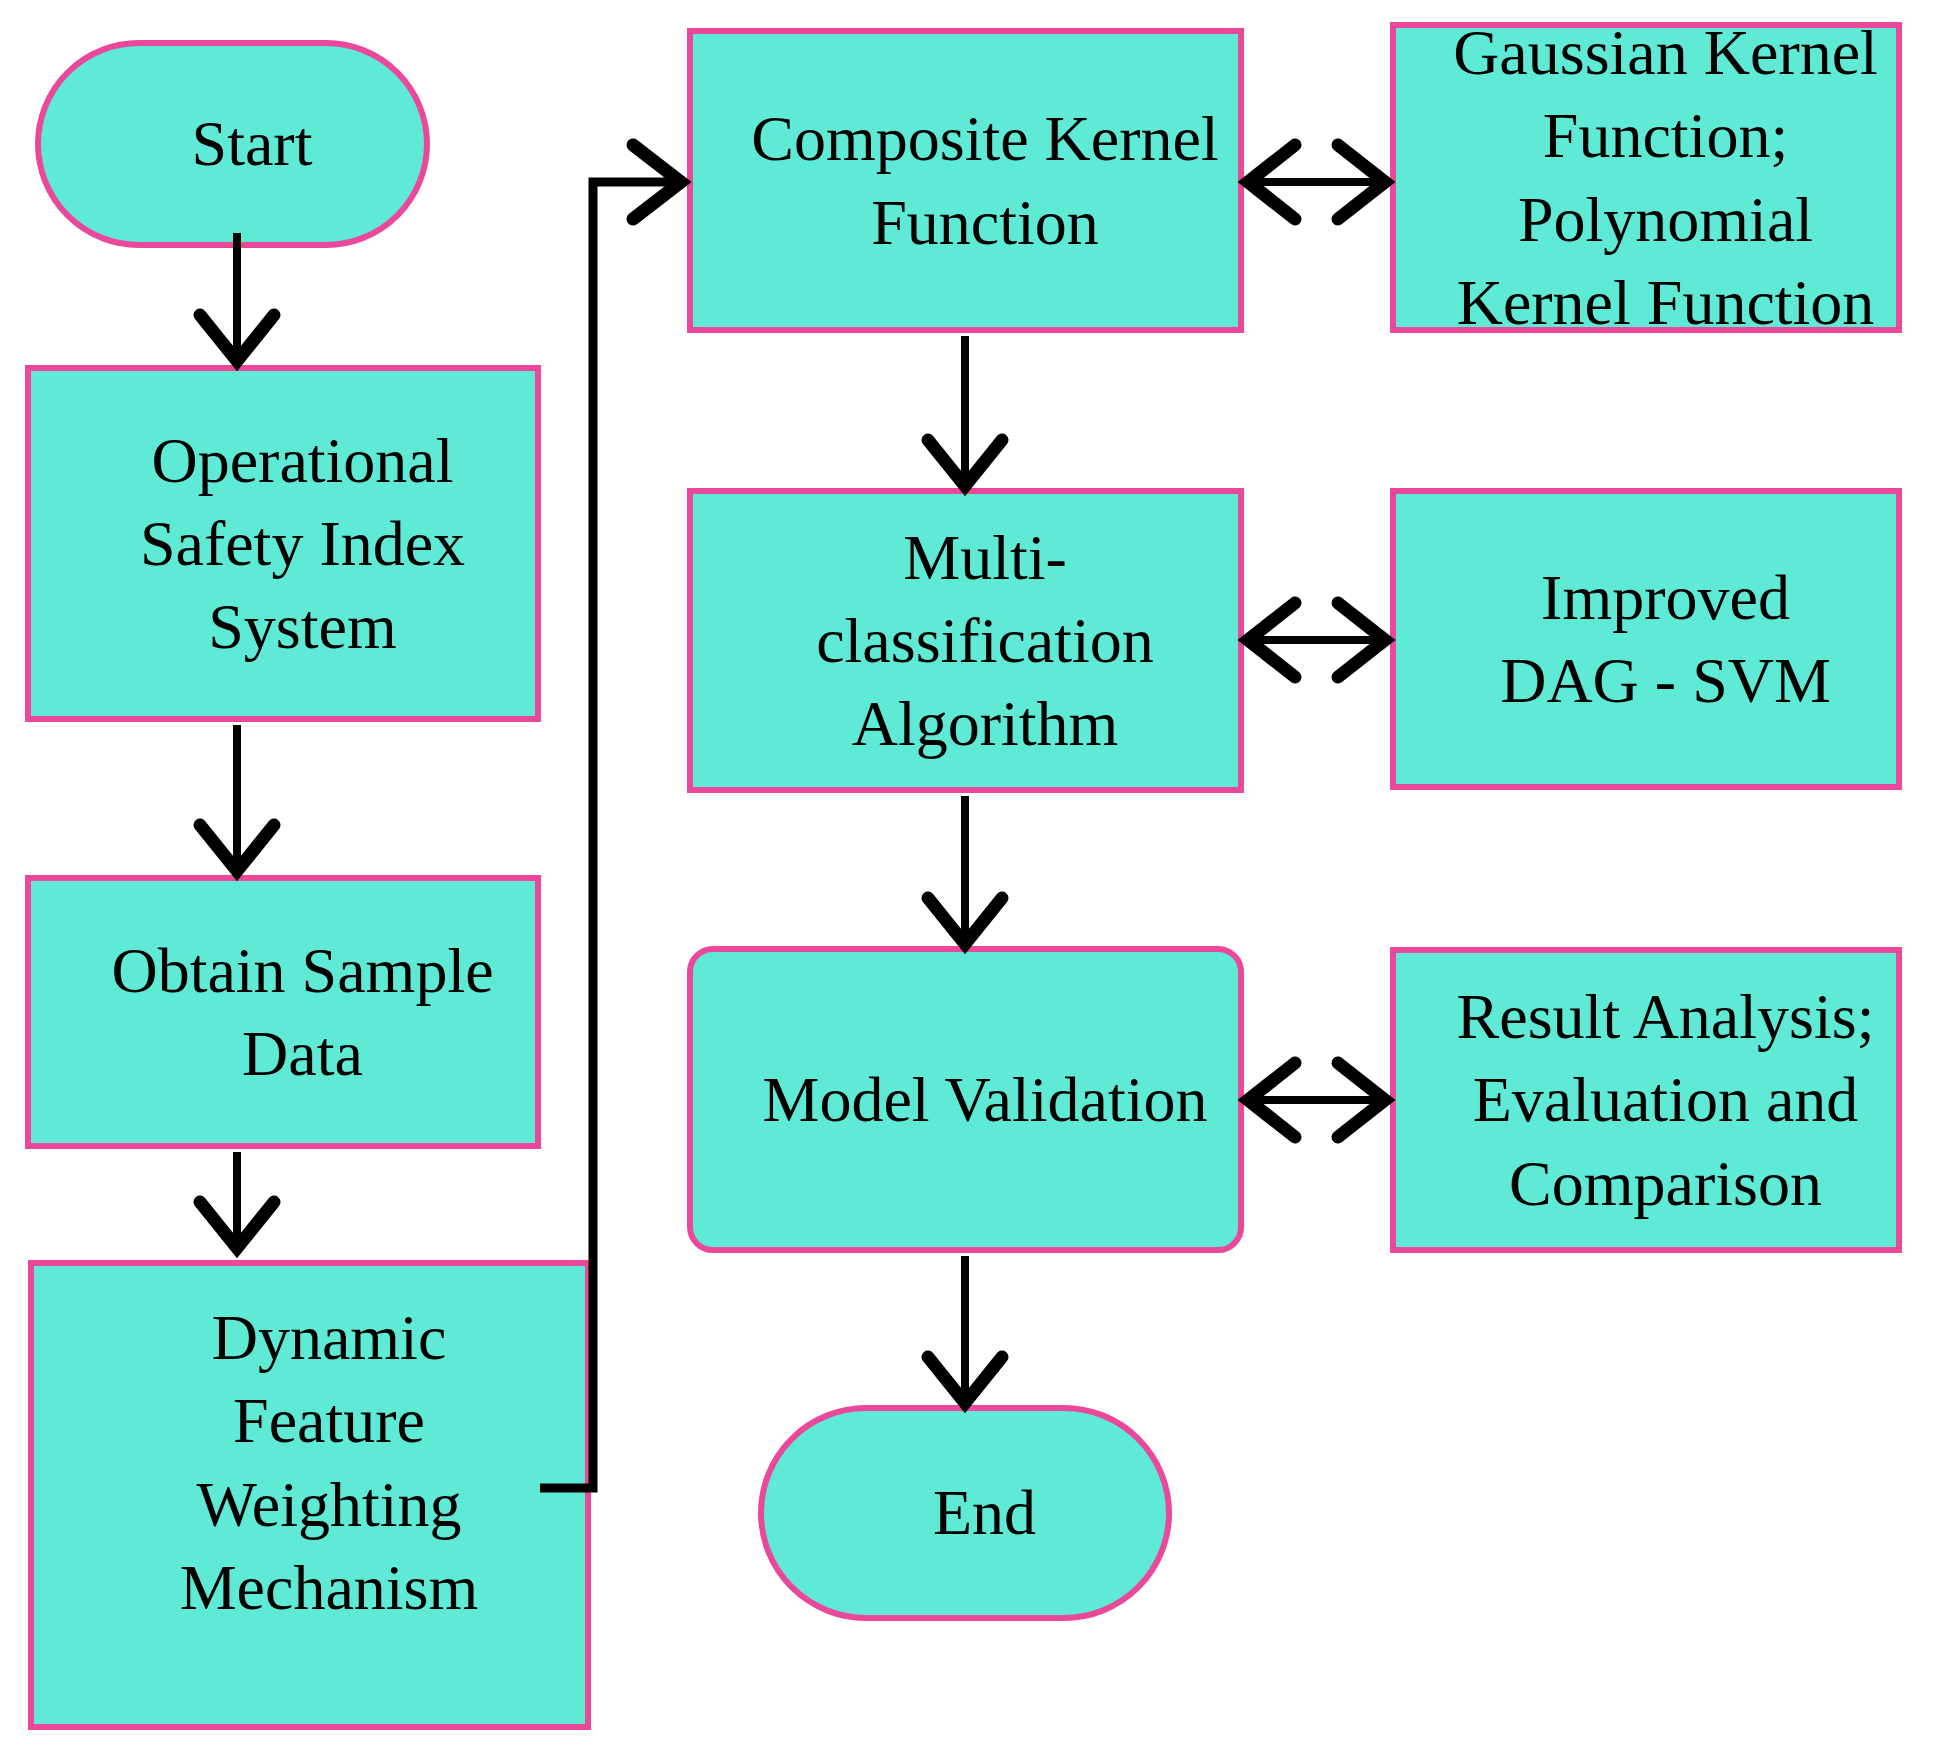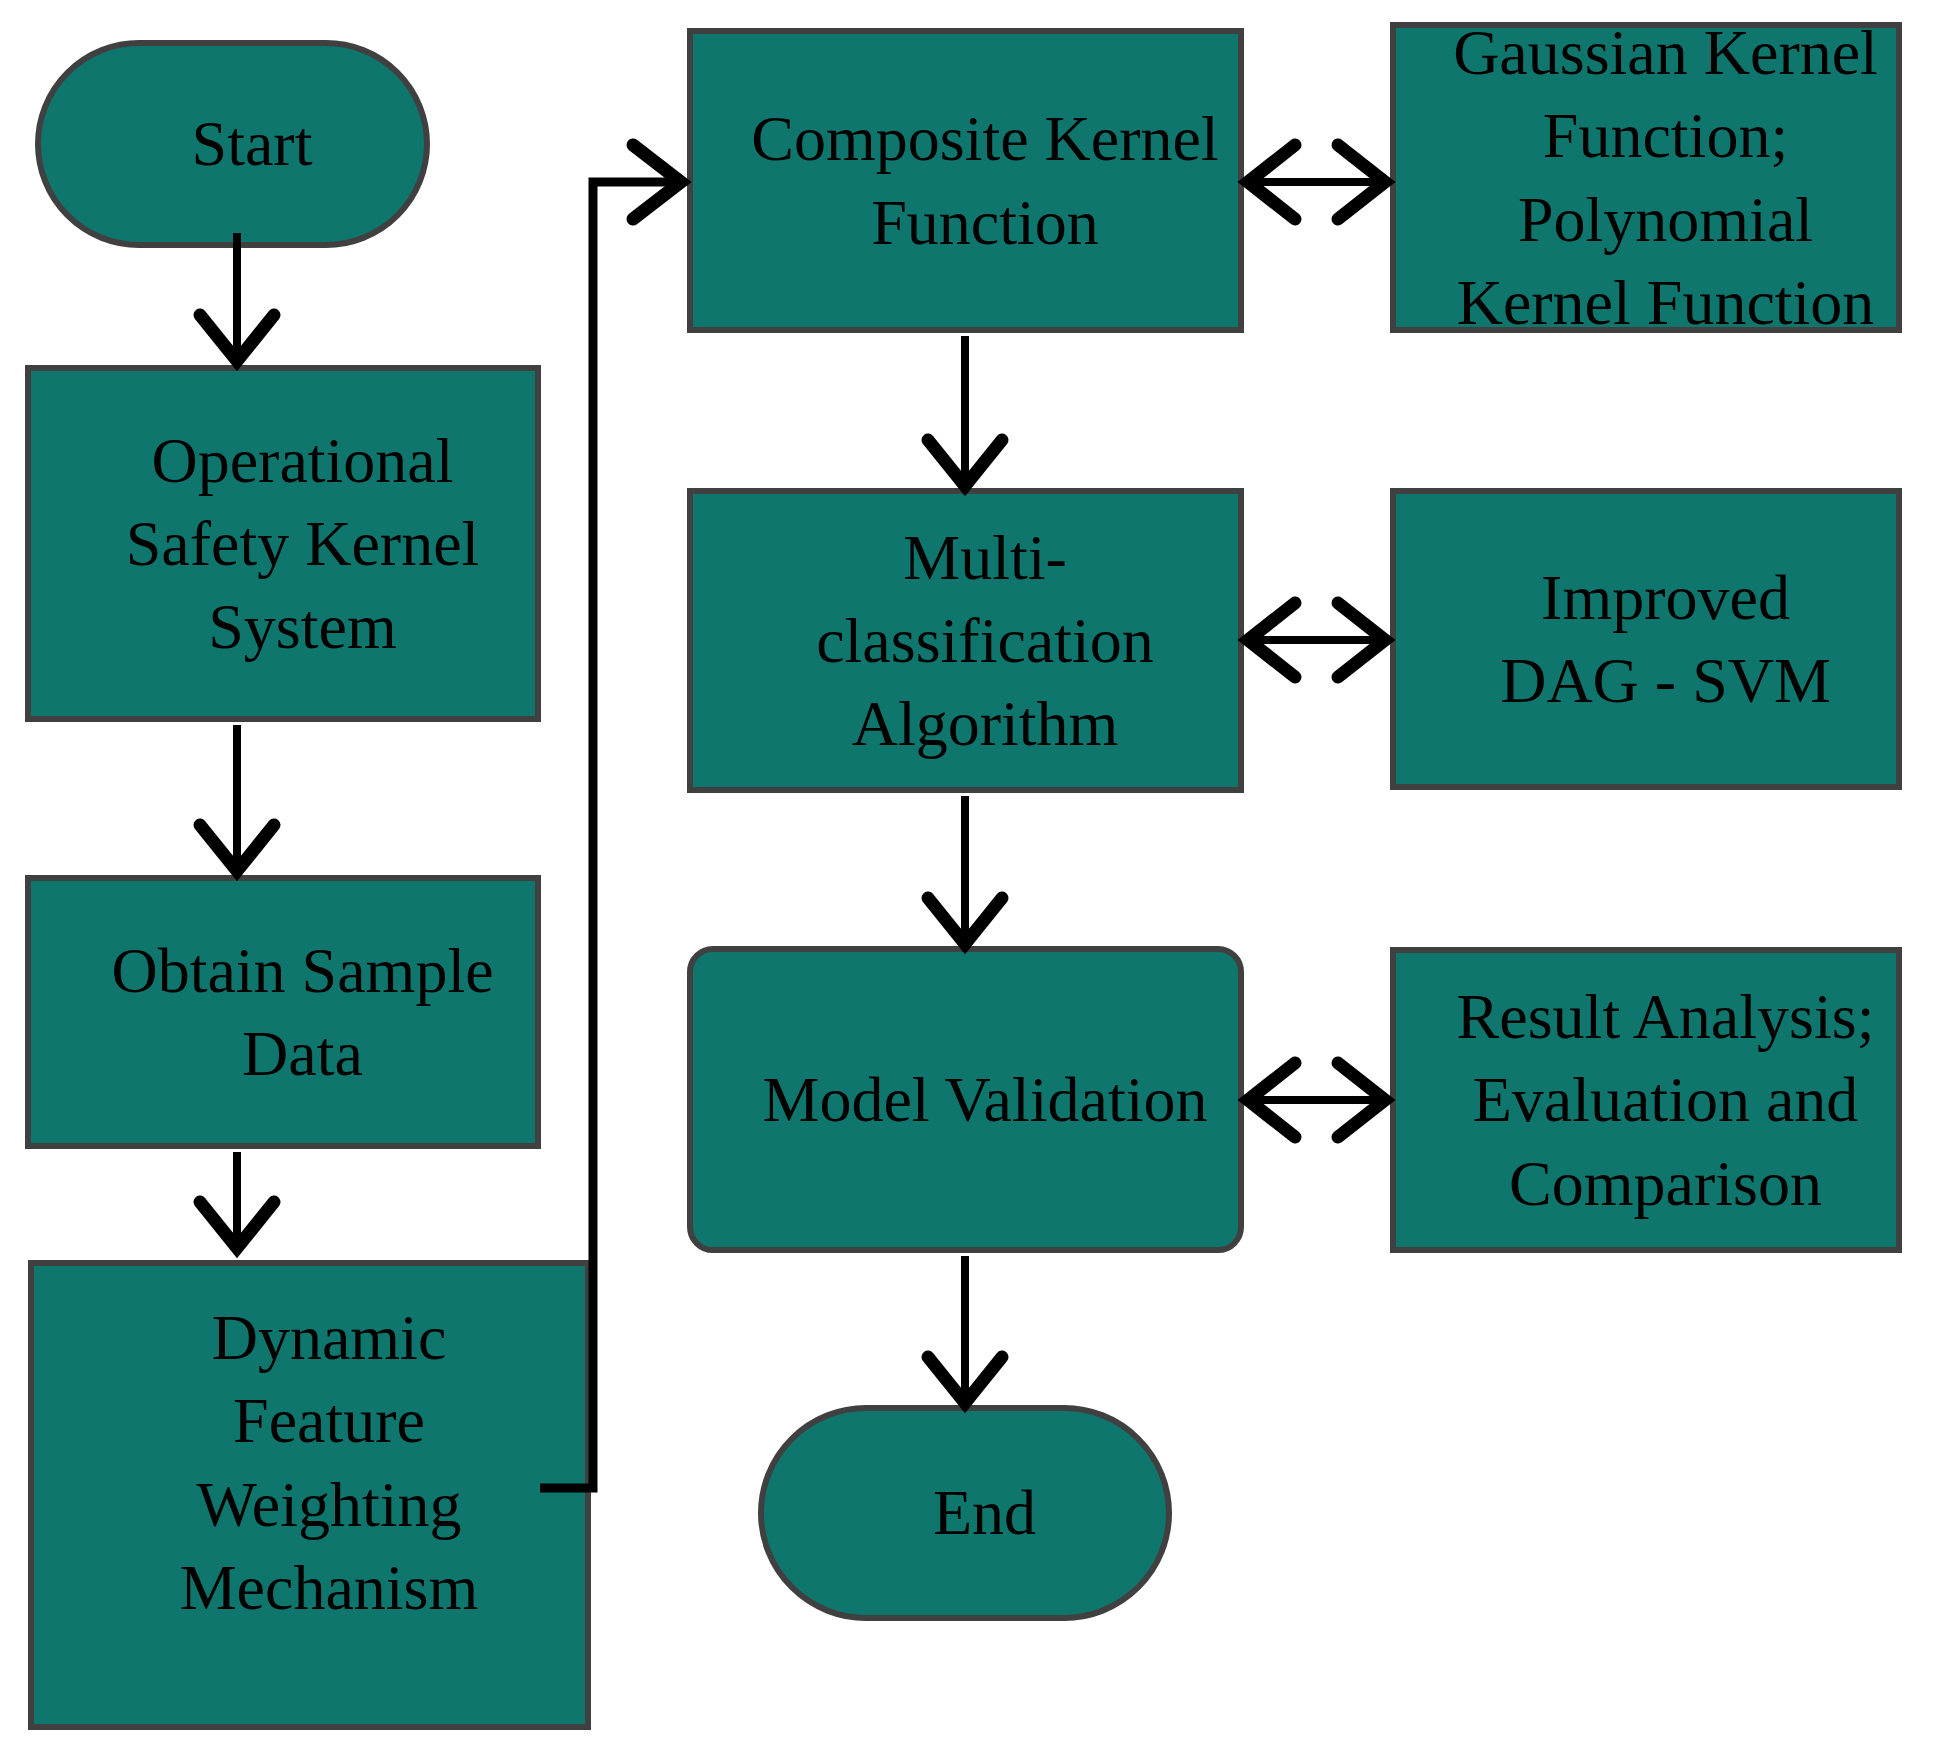--- a/index.html
+++ b/index.html
@@ -12,22 +12,22 @@
     width: 1934px;
     height: 1754px;
     background: #ffffff;
     font-family: "Liberation Serif", "DejaVu Serif", serif;
     color: #000000;
     overflow: hidden;
   }
   .node {
     position: absolute;
     box-sizing: border-box;
-    background: #0f766e;
-    border: 6px solid #404040;
+    background: #5eead4;
+    border: 6px solid #ec4899;
     display: flex;
     align-items: center;
     justify-content: center;
     text-align: center;
     font-size: 64px;
     line-height: 1.3;
     white-space: pre-line;
     z-index: 1;
     padding-left: 39px;
   }
@@ -53,21 +53,21 @@
   .head   { stroke-width: 13px; stroke-linecap: round; stroke-linejoin: miter; }
 </style>
 </head>
 <body>
 
 <div id="canvas">
 
   <div class="node stadium" style="left:35px; top:40px; width:395px; height:208px;">Start</div>
 
   <div class="node" style="left:25px; top:365px; width:516px; height:357px;">Operational
-Safety Kernel
+Safety Index
 System</div>
 
   <div class="node" style="left:25px; top:875px; width:516px; height:274px;">Obtain Sample
 Data</div>
 
   <div class="node top-biased" style="left:28px; top:1252px; width:563px; height:470px;margin-top:8px;">Dynamic
 Feature
 Weighting
 Mechanism</div>
 

